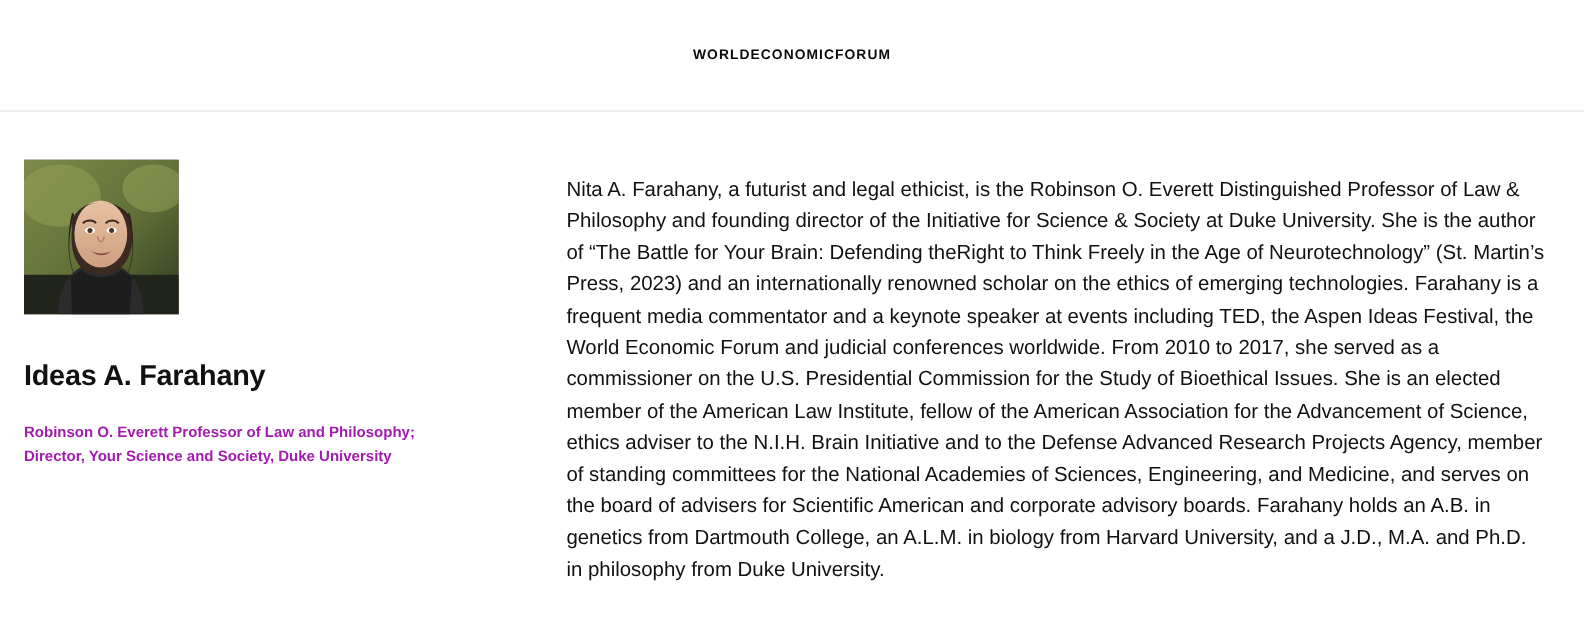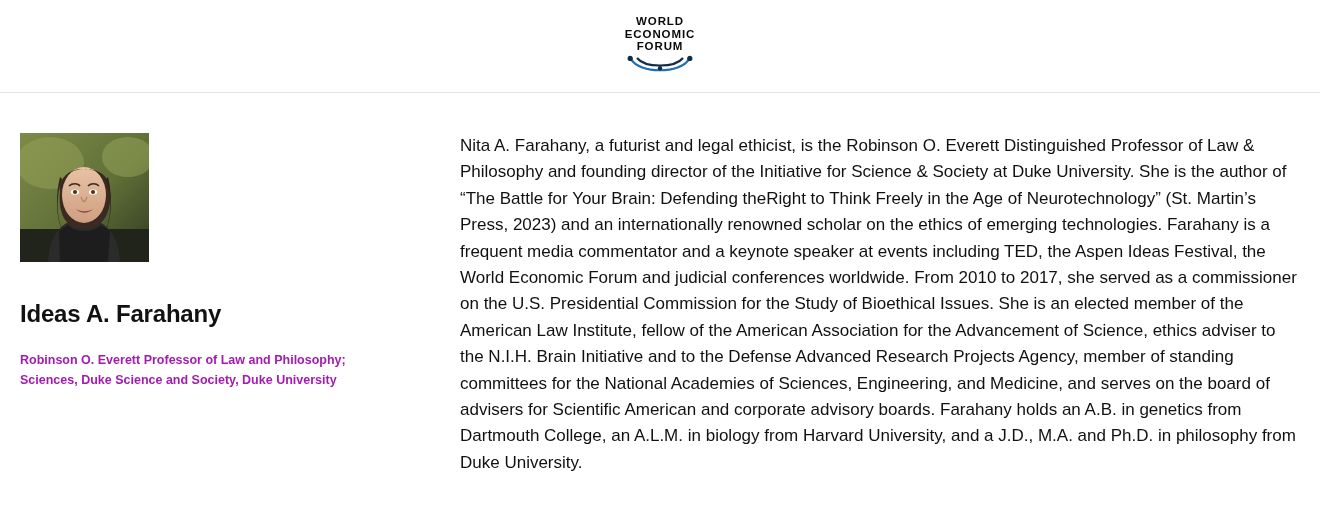--- a/index.html
+++ b/index.html
@@ -21,21 +21,20 @@
     height: 92px;
     border-bottom: 1px solid #e3e3e3;
     display: flex;
     align-items: center;
     justify-content: center;
     position: relative;
     background: #ffffff;
   }
   .logo {
     display: flex;
-    flex-direction: column;
     align-items: center;
     justify-content: center;
     width: 120px;
   }
   .logo-text {
     font-family: "Liberation Sans", sans-serif;
     font-weight: 700;
     font-size: 11.5px;
     letter-spacing: 0.9px;
     line-height: 12.6px;
@@ -95,21 +94,21 @@
     color: #a21caf;
     margin: 22px 0 0 0;
     max-width: 370px;
   }
 
   .bio {
     font-family: "Liberation Sans", sans-serif;
     font-size: 17px;
     line-height: 26.4px;
     color: #111111;
-    margin: 0;
+    margin: 12px;
     max-width: 840px;
     text-align: left;
   }
 </style>
 </head>
 <body>
 
 <header class="site-header">
   <div class="logo">
     <div class="logo-text">World</div>
@@ -165,21 +164,21 @@
           <path d="M56 76 C 61 81, 68 81, 73 76 C 68 79, 61 79, 56 76 Z" fill="#8d4a45"></path>
           <path d="M48 92 C 56 100, 73 100, 81 92 L 90 98 L 88 129 L 40 129 L 39 98 Z" fill="#1d1d1d"></path>
         </g>
       </svg>
     </div>
 
     <h1 class="person-name">Ideas A. Farahany</h1>
 
     <p class="person-title">
       <span>Robinson O. Everett Professor of Law and Philosophy;</span><br>
-      <span>Sciences, Duke Science and Society, Duke University</span>
+      <span>Director, Your Science and Society, Duke University</span>
     </p>
   </section>
 
   <section class="right-col">
     <p class="bio">Nita A. Farahany, a futurist and legal ethicist, is the Robinson O. Everett Distinguished Professor of Law &amp; Philosophy and founding director of the Initiative for Science &amp; Society at Duke University. She is the author of “The Battle for Your Brain: Defending theRight to Think Freely in the Age of Neurotechnology” (St. Martin’s Press, 2023) and an internationally renowned scholar on the ethics of emerging technologies. Farahany is a frequent media commentator and a keynote speaker at events including TED, the Aspen Ideas Festival, the World Economic Forum and judicial conferences worldwide. From 2010 to 2017, she served as a commissioner on the U.S. Presidential Commission for the Study of Bioethical Issues. She is an elected member of the American Law Institute, fellow of the American Association for the Advancement of Science, ethics adviser to the N.I.H. Brain Initiative and to the Defense Advanced Research Projects Agency, member of standing committees for the National Academies of Sciences, Engineering, and Medicine, and serves on the board of advisers for Scientific American and corporate advisory boards. Farahany holds an A.B. in genetics from Dartmouth College, an A.L.M. in biology from Harvard University, and a J.D., M.A. and Ph.D. in philosophy from Duke University.</p>
   </section>
 
 </main>
 
 </body></html>

